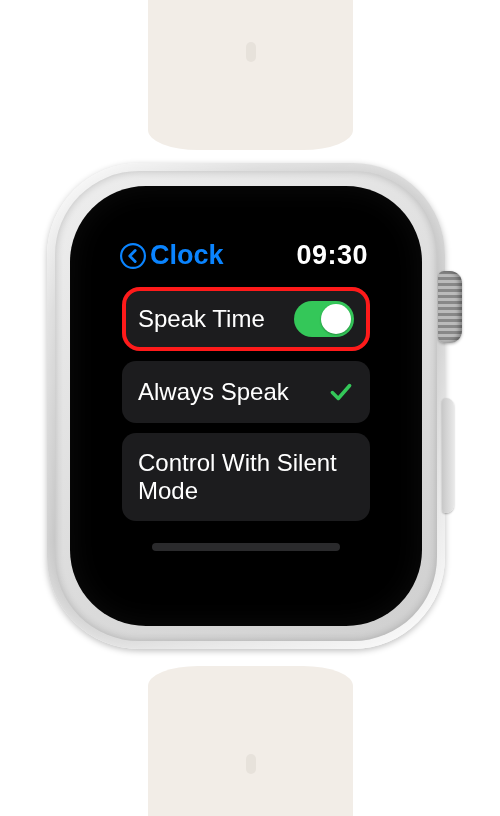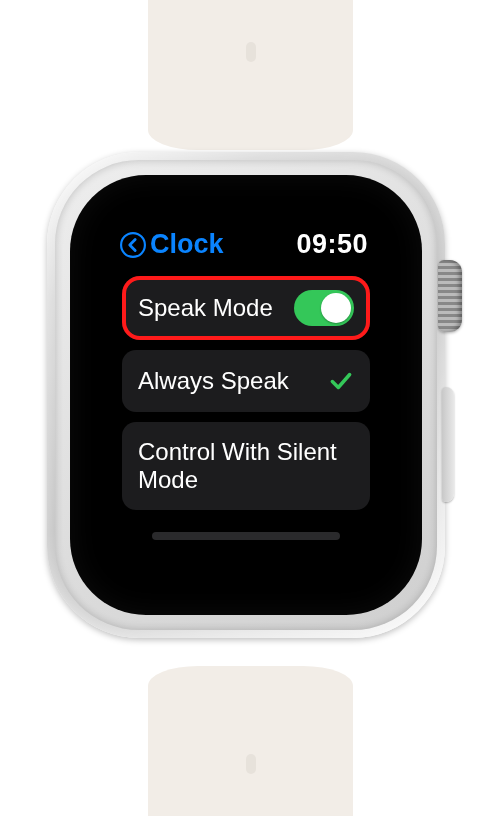--- a/index.html
+++ b/index.html
@@ -38,21 +38,21 @@
     background: #e7e2db;
     border-radius: 5px;
   }
   .band-top::before { bottom: 88px; }
   .band-bottom::before { top: 88px; }
 
   
   .case-outer {
     position: absolute;
     left: 47px;
-    top: 152px;
+    top: 163px;
     width: 398px;
     height: 486px;
     background: linear-gradient(145deg, #fdfdfd, #d8d8d8 20%, #c0c0c0 50%, #e5e5e5 80%, #fbfbfb);
     border-radius: 92px;
     box-shadow: 0 2px 6px rgba(0,0,0,0.25), inset 0 0 20px rgba(255,255,255,0.6);
   }
   .case-inner {
     position: absolute;
     left: 8px;
     top: 8px;
@@ -220,27 +220,27 @@
         <div class="header">
           <div class="header-left">
             <span class="back-chevron">
               <svg viewBox="0 0 24 24" width="26" height="26">
                 <circle cx="12" cy="12" r="11" fill="none" stroke="#0a84ff" stroke-width="2"></circle>
                 <path d="M14 7 L9 12 L14 17" fill="none" stroke="#0a84ff" stroke-width="2.6" stroke-linecap="round" stroke-linejoin="round"></path>
               </svg>
             </span>
             <span class="title">Clock</span>
           </div>
-          <span class="time">09:50</span>
+          <span class="time">09:30</span>
         </div>
 
         <div class="list">
 
           <div class="row highlight">
-            <span class="row-label">Speak Mode</span>
+            <span class="row-label">Speak Time</span>
             <div class="toggle">
               <div class="toggle-knob"></div>
             </div>
           </div>
 
           <div class="row">
             <span class="row-label">Always Speak</span>
             <span class="check-icon">
               <svg viewBox="0 0 24 24" width="26" height="26">
                 <path d="M4 12.5 L9.5 18 L20 6" fill="none" stroke="#34c759" stroke-width="3.2" stroke-linecap="round" stroke-linejoin="round"></path>

